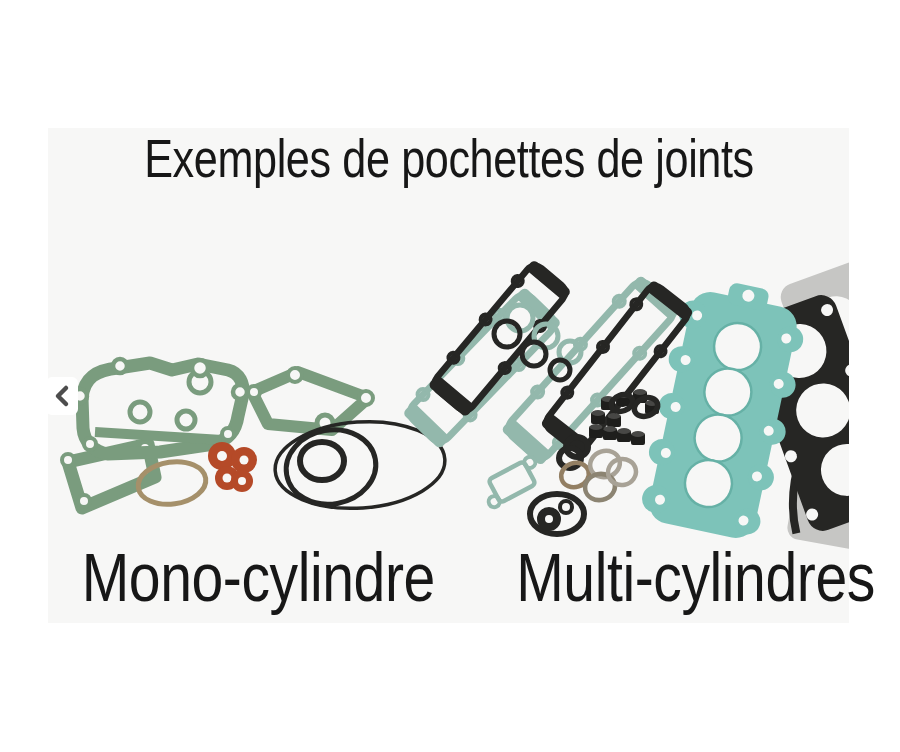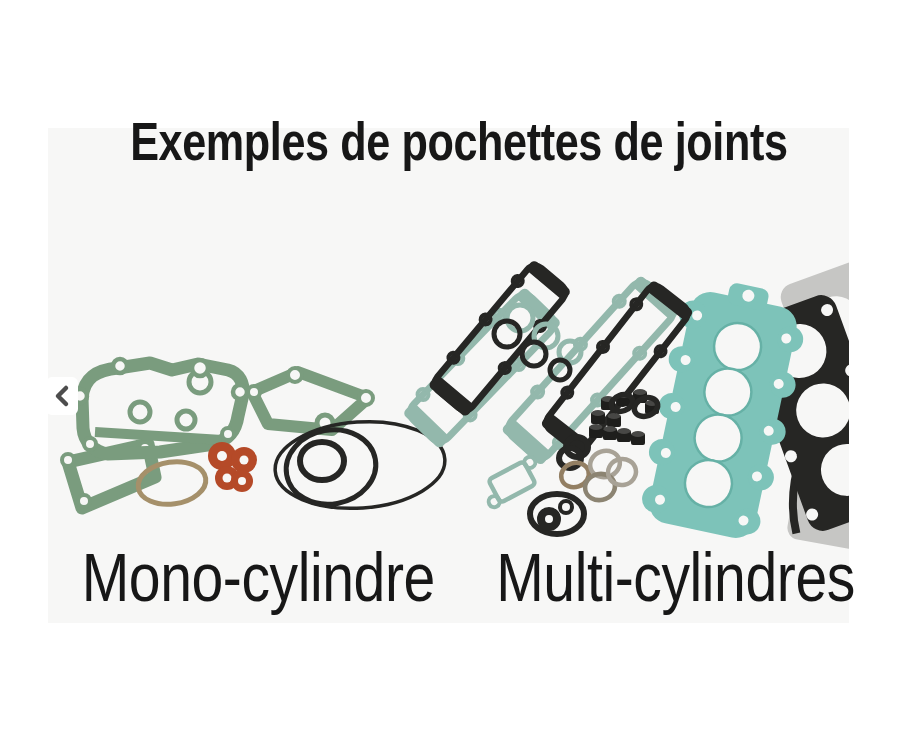--- a/index.html
+++ b/index.html
@@ -7,30 +7,30 @@
     position:relative;width:900px;height:752px;overflow:hidden;
     background:var(--page-bg,#fff);
     font-family:"Liberation Sans",sans-serif;
   }
   .photo-area{
     position:absolute;left:48px;top:128px;width:801px;height:495px;
     background:var(--photo-bg,#f7f7f6);
   }
   .art{position:absolute;left:0;top:0;width:900px;height:752px;pointer-events:none;}
   .headline{
-    position:absolute;left:48px;top:116px;width:801px;
+    position:absolute;left:48px;top:133px;width:801px;
     text-align:center;color:var(--text,#171717);
-    font-size:54px;line-height:51px;font-weight:700;
+    font-size:54px;line-height:51px;font-weight:400;
   }
   .caption{
     position:absolute;top:549px;text-align:center;color:var(--text,#171717);
     font-size:68px;line-height:56px;font-weight:400;
   }
   .caption.mono{left:48px;width:400px;}
-  .caption.multi{left:462px;width:356px;}
+  .caption.multi{left:482px;width:356px;}
   .condensed{display:inline-block;white-space:nowrap;transform:scaleX(0.8);transform-origin:50% 50%;letter-spacing:-0.5px;}
   .caption .condensed{transform:scaleX(0.84);}
   .prev-btn{
     position:absolute;left:46px;top:377px;width:32px;height:38px;
     background:#fff;border:none;border-radius:6px;padding:0;margin:0;
     display:flex;align-items:center;justify-content:center;cursor:pointer;
   }
   
   .s-sage{stroke:var(--sage,#7a9c7e);fill:none;}
   .f-bg{fill:var(--photo-bg,#f7f7f6);}

